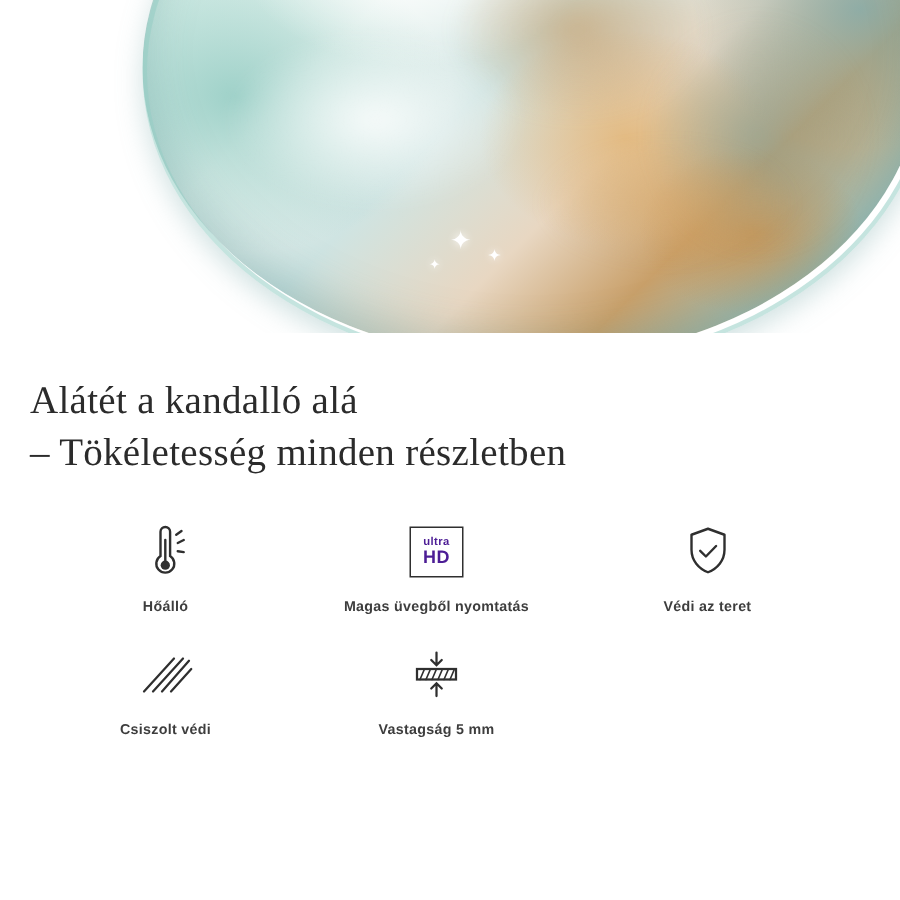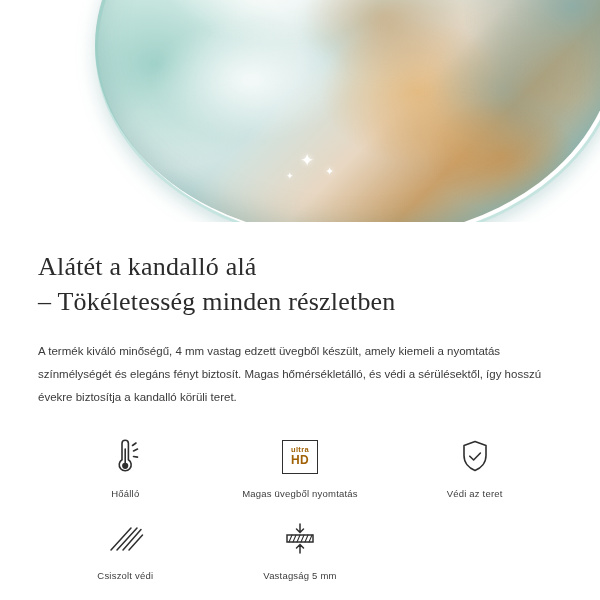--- a/index.html
+++ b/index.html
@@ -70,21 +70,21 @@
     text-shadow: 0 0 6px rgba(255,255,255,0.95);
     line-height: 1;
     pointer-events: none;
   }
   .sp1 { left: 300px; top: 152px; font-size: 17px; }
   .sp2 { left: 325px; top: 166px; font-size: 11px; }
   .sp3 { left: 286px; top: 172px; font-size: 9px; }
 
   
   .content {
-    padding: 14px 38px 0 38px;
+    padding: 14px 38px 0 20px;
   }
   .headline {
     font-family: "Liberation Serif", serif;
     font-size: 26px;
     font-weight: 400;
     color: #2b2b2b;
     line-height: 1.34;
     margin: 14px 0 0 0;
     letter-spacing: 0.2px;
   }
@@ -109,28 +109,29 @@
     display: flex;
     flex-direction: column;
     align-items: center;
     justify-content: flex-start;
   }
   .feature-icon {
     height: 44px;
     display: flex;
     align-items: center;
     justify-content: center;
-    color: #a16207;
+    color: #4c1d95;
   }
   .feature-label {
     margin-top: 9px;
     font-size: 9.5px;
     color: #3d3d3d;
     text-align: center;
     letter-spacing: 0.2px;
+    font-weight: bold;
   }
   .ultra-hd {
     width: 34px;
     height: 32px;
     border: 1.6px solid #2f2f2f;
     display: flex;
     flex-direction: column;
     align-items: center;
     justify-content: center;
     line-height: 1.05;
@@ -155,21 +156,20 @@
     <span class="sparkle sp3">✦</span>
   </div>
 
   <div class="content">
 
     <h1 class="headline">
       <span>Alátét a kandalló alá</span>
       <span class="line2">– Tökéletesség minden részletben</span>
     </h1>
 
-    <p class="desc">A termék kiváló minőségű, 4 mm vastag edzett üvegből készült, amely kiemeli a nyomtatás színmélységét és elegáns fényt biztosít. Magas hőmérsékletálló, és védi a sérülésektől, így hosszú évekre biztosítja a kandalló körüli teret.</p>
 
     <div class="features">
 
       <div class="feature">
         <div class="feature-icon">
           <svg width="32" height="40" viewBox="0 0 32 40" fill="none" stroke="#2f2f2f" stroke-width="1.6" stroke-linecap="round">
             <path d="M13 6.5a3.2 3.2 0 0 1 6.4 0v16.2a6 6 0 1 1-6.4 0z"></path>
             <circle cx="16.2" cy="28.8" r="3.1" fill="#2f2f2f" stroke="none"></circle>
             <path d="M16.2 26V12"></path>
             <path d="M23.5 8.5l3.5-2.5M24.5 14l4-2M24.5 19.5l4 0.6"></path>

